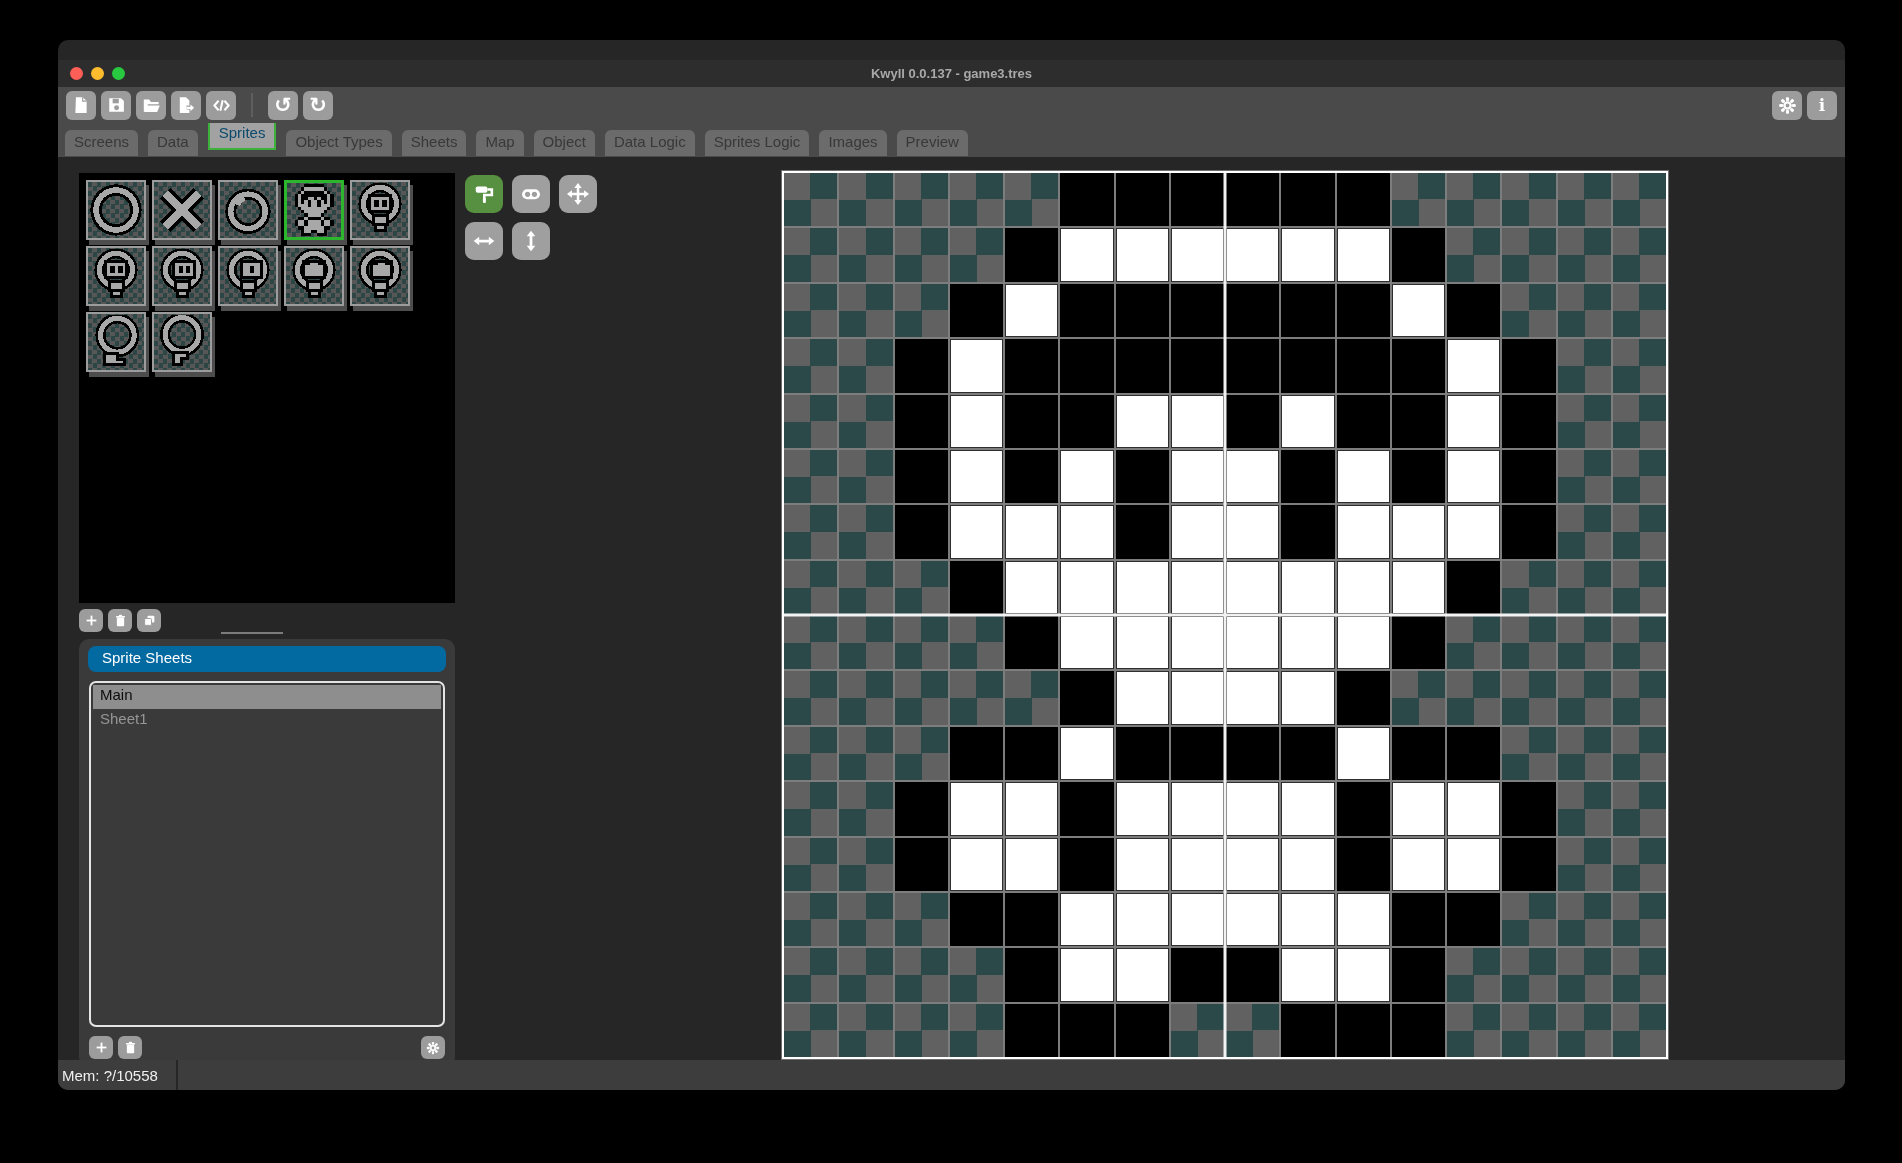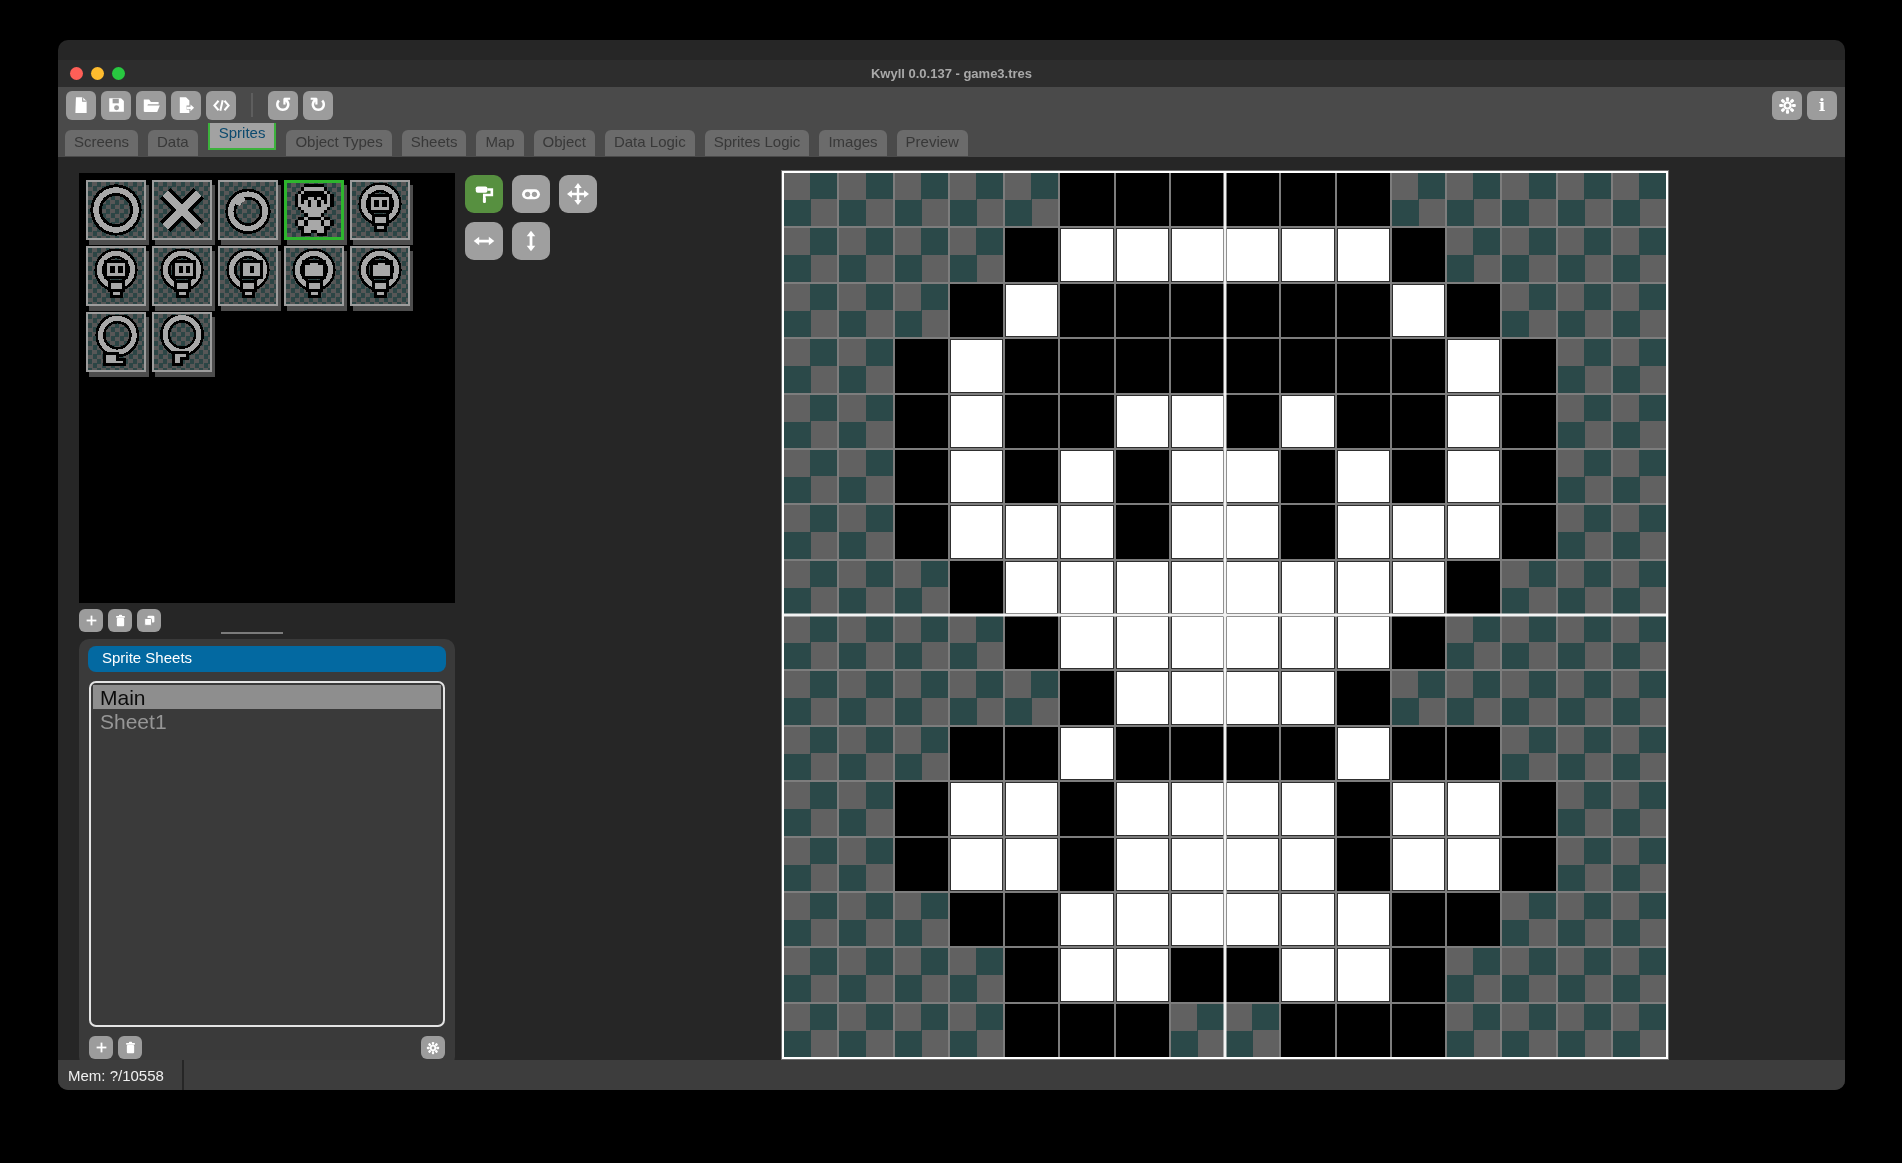--- a/index.html
+++ b/index.html
@@ -54,21 +54,21 @@
   .split-handle { position:absolute; left:163px; top:475px; width:62px; height:2px; background:#7b7b7b; }
 
   
   .sheets-panel { position:absolute; left:21px; top:482px; width:376px; height:428px;
                   background:#3a3a3a; border-radius:10px; }
   .sheets-header { margin:7px 9px 0; background:#0369a1; border-radius:8px;
                    color:#fff; font-size:15px; padding:3px 14px; height:26px; }
   .sheets-list { position:absolute; left:10px; right:10px; top:42px; bottom:40px;
                  border:2px solid #e4e4e4; border-radius:7px; background:#3a3a3a;
                  padding:2px; overflow:hidden; }
-  .sheet-item { font-size:21px; padding:1px 7px; height:24px; color:#969696; }
+  .sheet-item { font-size:15px; padding:1px 7px; height:24px; color:#969696; }
   .sheet-item.selected { background:#8e8e8e; color:#0c0c0c; }
   .sheets-actions { position:absolute; left:10px; bottom:8px; display:flex; gap:5px; }
   .sheets-settings { position:absolute; right:10px; bottom:8px; }
 
   
   .tools { position:absolute; left:407px; top:18px; display:grid;
            grid-template-columns:repeat(3,38px); gap:9px; width:132px; }
   .tool-btn { width:38px; height:38px; border-radius:9px; background:#9f9f9f;
               display:flex; align-items:center; justify-content:center; }
   .tool-btn.active { background:#579040; }
@@ -84,21 +84,21 @@
   .px.B { background:#000; }
   .px.W { background:#fff; box-shadow:inset 0 0 0 1px #2e2e2e; }
   .mid-v { position:absolute; top:0; bottom:0; left:50%; width:3px; transform:translateX(-50%);
            background:#f2f2f2; z-index:2; }
   .mid-h { position:absolute; left:0; right:0; top:50%; height:3px; transform:translateY(-50%);
            background:#f2f2f2; z-index:2; }
 
   
   .statusbar { position:absolute; left:0; bottom:0; width:100%; height:30px; background:#3d3d3d;
                display:flex; align-items:center; }
-  .status-mem { color:#f0f0f0; font-size:15px; padding:0 4px; width:118px;margin-left:6px; }
+  .status-mem { color:#f0f0f0; font-size:15px; padding:0 4px; width:118px; }
   .status-sep { width:2px; height:30px; background:#262626; }
 </style>
 </head>
 <body>
 
 <div class="window">
 
   <div class="titlebar">
     <div class="traffic">
       <span class="tl-red"></span>

